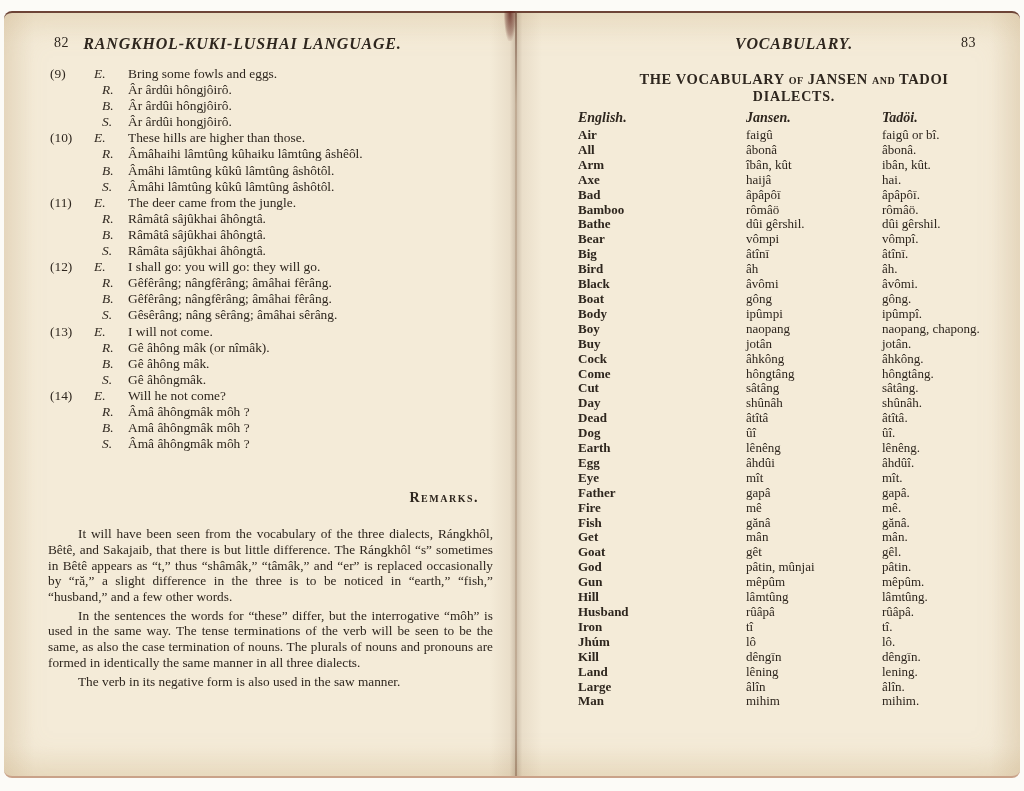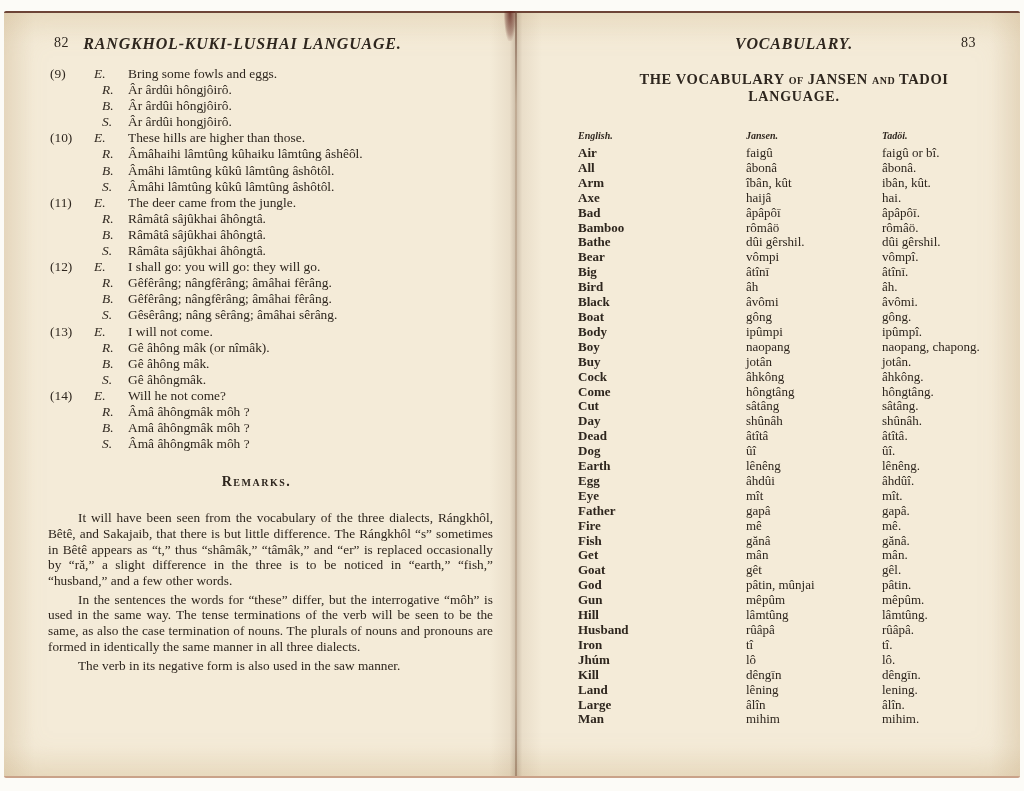--- a/index.html
+++ b/index.html
@@ -10,21 +10,21 @@
     color:var(--ink,#2e261e);
   }
   .book{
     position:absolute;left:4px;right:4px;top:11px;bottom:13px;
     background:var(--paper,#f4ebd8);
     background-image:
       linear-gradient(90deg, rgba(190,160,120,.18) 0%, rgba(190,160,120,0) 3%, rgba(190,160,120,0) 97%, rgba(190,160,120,.18) 100%),
       linear-gradient(180deg, rgba(210,185,140,.15) 0%, rgba(210,185,140,0) 4%, rgba(210,185,140,0) 96%, rgba(210,185,140,.2) 100%);
     border-top:2px solid var(--edge,#6d4437);
     border-bottom:2px solid #c9a289;
-    border-radius:2px;
+    border-radius:8px;
     box-shadow:inset 0 0 40px rgba(196,166,120,.25);
     padding-left:16px;
   }
   .gutter{
     position:absolute;left:486px;top:0;bottom:0;width:52px;pointer-events:none;
     background:linear-gradient(90deg,
       rgba(140,105,70,0) 0%,
       rgba(140,105,70,.10) 38%,
       rgba(100,70,45,.28) 50%,
       rgba(140,105,70,.10) 62%,
@@ -51,36 +51,36 @@
   .page-right .pagenum{left:auto;right:34px;}
   .sentences{margin-top:14px;}
   .sline{
     display:grid;grid-template-columns:46px 34px 1fr;
     font-size:13.4px;line-height:16.1px;white-space:nowrap;
   }
   .sline .num{padding-left:2px;}
   .sline .lbl{font-style:italic;}
   .sline.sub .lbl{padding-left:8px;}
   .remarks{
-    margin:22px 0 0 0;text-align:center;transform:translateX(-14px);
+    margin:38px 0 0 0;text-align:right;transform:translateX(-14px);
     font-size:14px;font-weight:700;font-variant:small-caps;letter-spacing:1.5px;
   }
   .paras{margin-top:20px;}
   .paras p{
     margin:0 0 3px 0;text-align:justify;text-indent:30px;
     font-size:13.3px;line-height:15.7px;
   }
   .vtitle{
     margin:19px 0 0 0;text-align:center;font-weight:700;
     font-size:14.5px;letter-spacing:.6px;line-height:17px;
   }
   .vtitle .sc{font-size:10px;letter-spacing:.5px;}
   .vtitle-l2{text-align:center;font-weight:700;font-size:14px;letter-spacing:.8px;line-height:15px;}
   .vgrid{display:grid;grid-template-columns:168px 136px 1fr;}
-  .vhead{margin-top:23px;font-size:10px;font-weight:700;font-style:italic;line-height:17px;}
+  .vhead{margin-top:5px;font-size:14px;font-weight:700;font-style:italic;line-height:17px;}
   .vrows{margin-top:2px;}
   .vrow{font-size:13px;line-height:14.9px;white-space:nowrap;}
   .vrow .en{font-weight:700;}
   [data-interactable="false"]{cursor:default;}
 </style>
 </head>
 <body style="--paper: #f4ebd8; --ink: #2e261e; --edge: #6d4437;">
 
 <div class="book" data-interactable="false">
   <div class="gutter" data-interactable="false"></div>
@@ -221,21 +221,21 @@
         <p data-interactable="false">The verb in its negative form is also used in the saw manner.</p>
       </div>
   </section>
 
   <section class="page page-right" data-interactable="false">
     <div class="hdr" data-interactable="false">
       <span class="running" data-interactable="false">VOCABULARY.</span>
       <span class="pagenum" data-interactable="false">83</span>
     </div>
     <h2 class="vtitle" id="vtitle-l1" data-interactable="false"><span data-interactable="false">THE VOCABULARY </span><span class="sc" data-interactable="false">OF</span><span data-interactable="false"> JANSEN </span><span class="sc" data-interactable="false">AND</span><span data-interactable="false"> TADOI</span></h2>
-    <div class="vtitle-l2" data-interactable="false">LANGUAGE.</div>
+    <div class="vtitle-l2" data-interactable="false">DIALECTS.</div>
     <div class="vgrid vhead" id="vhead" data-interactable="false">
         <span data-interactable="false">English.</span>
         <span data-interactable="false">Jansen.</span>
         <span data-interactable="false">Tadöi.</span>
       </div>
     <div class="vrows" id="vrows" data-interactable="false">
         <div class="vgrid vrow" data-interactable="false">
           <span class="en" data-interactable="false">Air</span>
           <span class="ja" data-interactable="false">faigû</span>
           <span class="ta" data-interactable="false">faigû or bî.</span>

